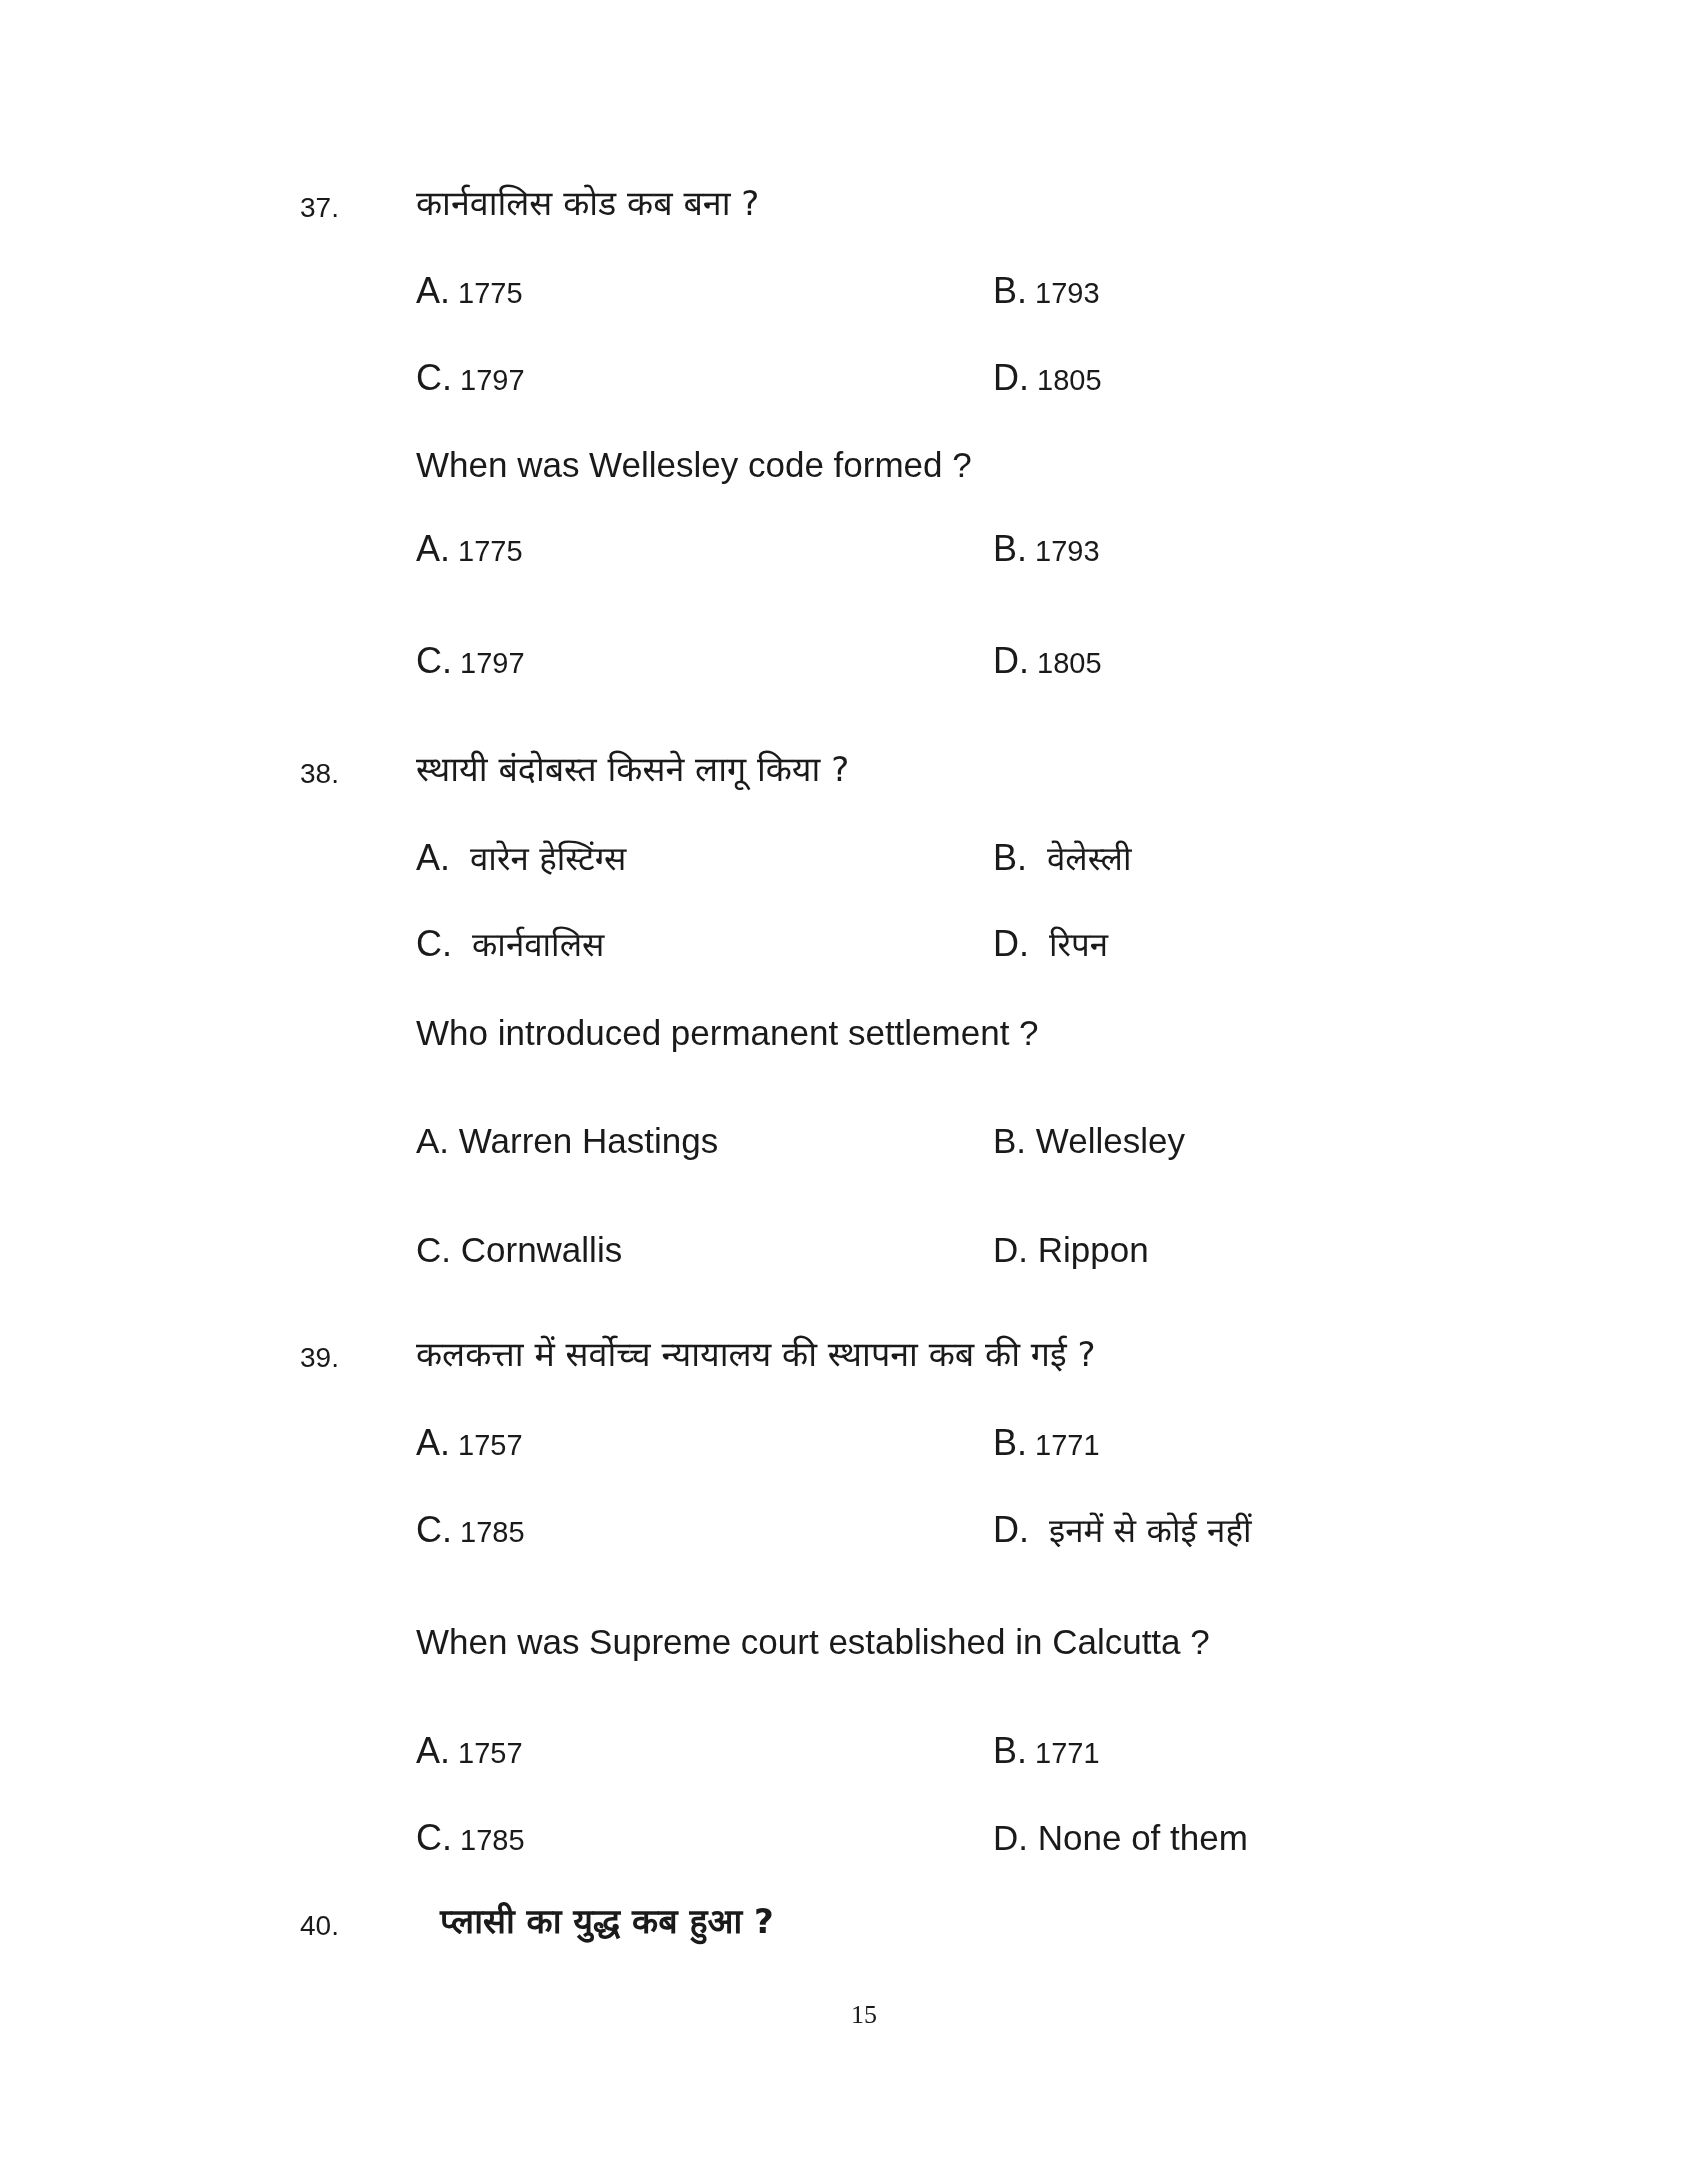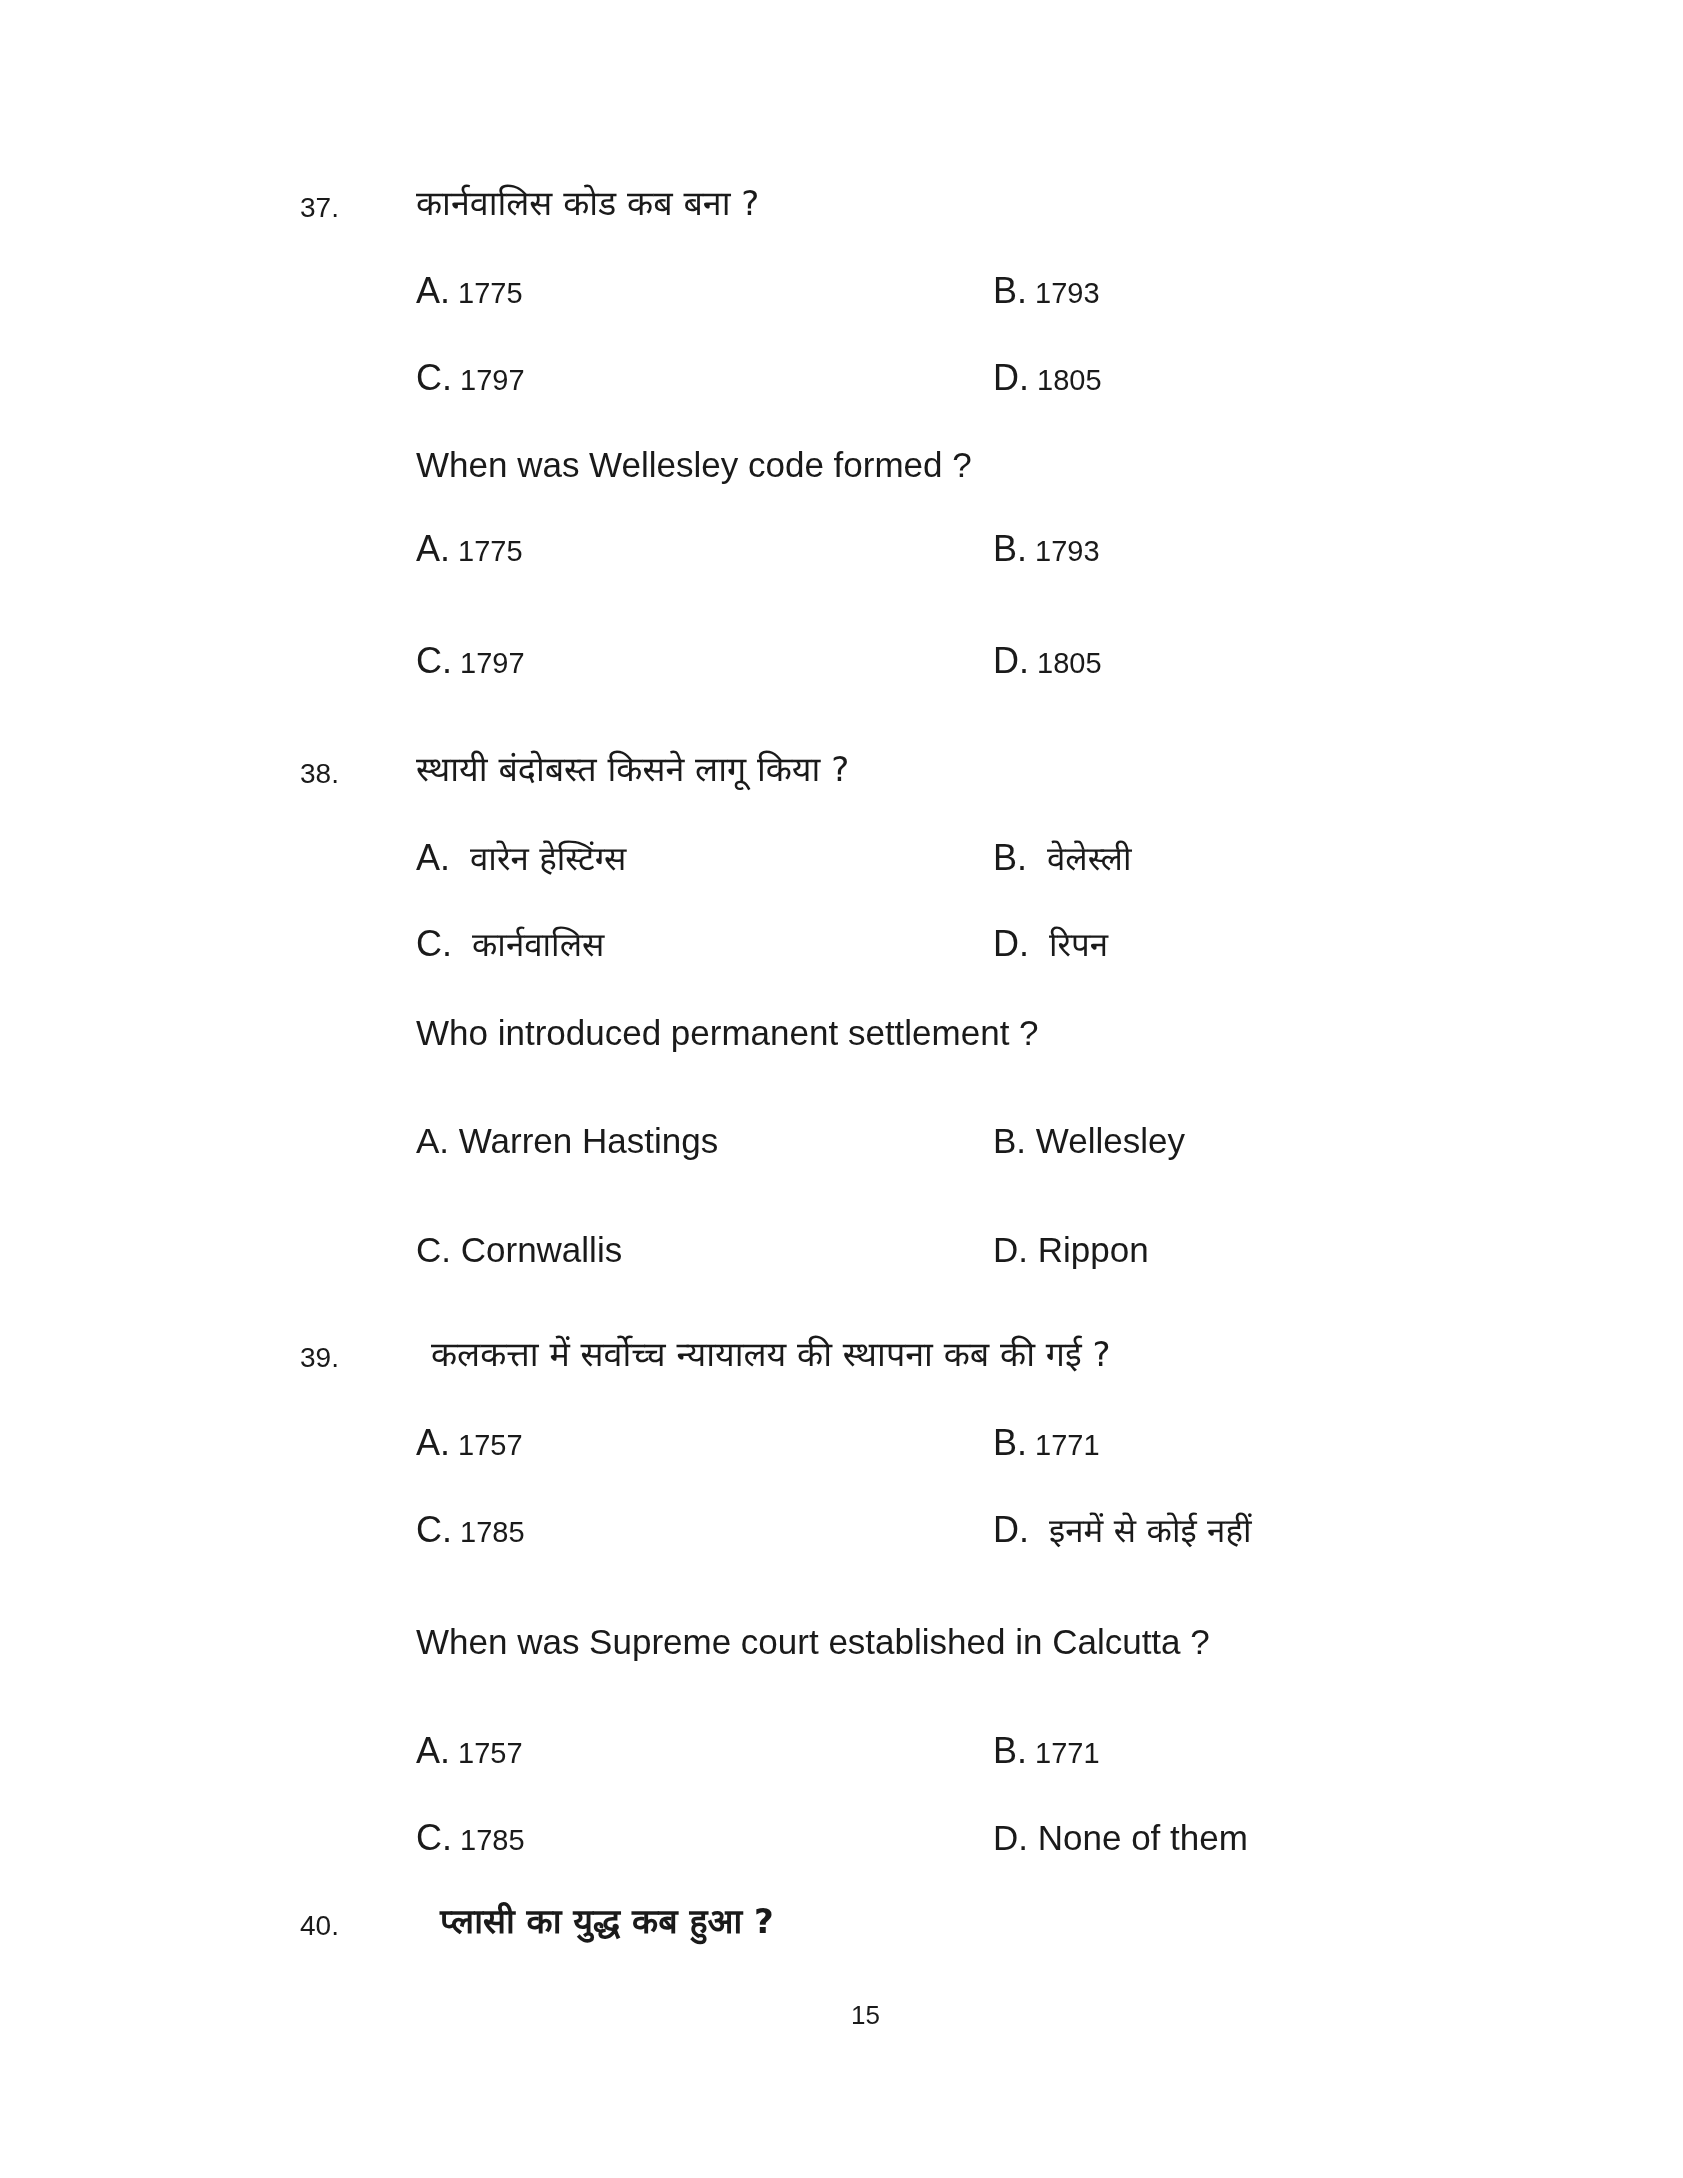--- a/index.html
+++ b/index.html
@@ -6,21 +6,21 @@
   body { width:1683px; height:2178px; position:relative; overflow:hidden;
          font-family:"Liberation Sans", "DejaVu Sans", sans-serif; color:#1a1a1a; }
   .abs { position:absolute; white-space:nowrap; line-height:1; }
   .qnum { font-size:28px; }
   .hin { font-size:34px; font-family:"DejaVu Sans", sans-serif; }
   .eng { font-size:35px; }
   .opt-letter { font-size:36px; }
   .opt-num { font-size:29px; margin-left:8px; }
   .opt-text-eng { font-size:35px; }
   .opt-text-hin { font-size:33px; font-family:"DejaVu Sans", sans-serif; margin-left:20px; }
-  .pagenum { font-size:26px; font-family:Liberation Sans, sans-serif; }
+  .pagenum { font-size:26px; font-family:Liberation Serif, serif; }
 </style>
 </head>
 <body>
 
 <div class="abs qnum" style="left:300px;top:194px;">37.</div>
 <div class="abs hin" style="left:416px;top:186px;">कार्नवालिस कोड कब बना ?</div>
 
 <div class="abs" style="left:416px;top:273px;">
   <span class="opt-letter">A.</span><span class="opt-num">1775</span>
 </div>
@@ -74,21 +74,21 @@
   <span>B.</span> <span>Wellesley</span>
 </div>
 <div class="abs opt-text-eng" style="left:416px;top:1232px;">
   <span>C.</span> <span>Cornwallis</span>
 </div>
 <div class="abs opt-text-eng" style="left:993px;top:1232px;">
   <span>D.</span> <span>Rippon</span>
 </div>
 
 <div class="abs qnum" style="left:300px;top:1344px;">39.</div>
-<div class="abs hin" style="left:431px;top:1337px;text-align:right;">कलकत्ता में सर्वोच्च न्यायालय की स्थापना कब की गई ?</div>
+<div class="abs hin" style="left:416px;top:1337px;text-align:right;">कलकत्ता में सर्वोच्च न्यायालय की स्थापना कब की गई ?</div>
 
 <div class="abs" style="left:416px;top:1425px;">
   <span class="opt-letter">A.</span><span class="opt-num">1757</span>
 </div>
 <div class="abs" style="left:993px;top:1425px;">
   <span class="opt-letter">B.</span><span class="opt-num">1771</span>
 </div>
 <div class="abs" style="left:416px;top:1512px;">
   <span class="opt-letter">C.</span><span class="opt-num">1785</span>
 </div>

